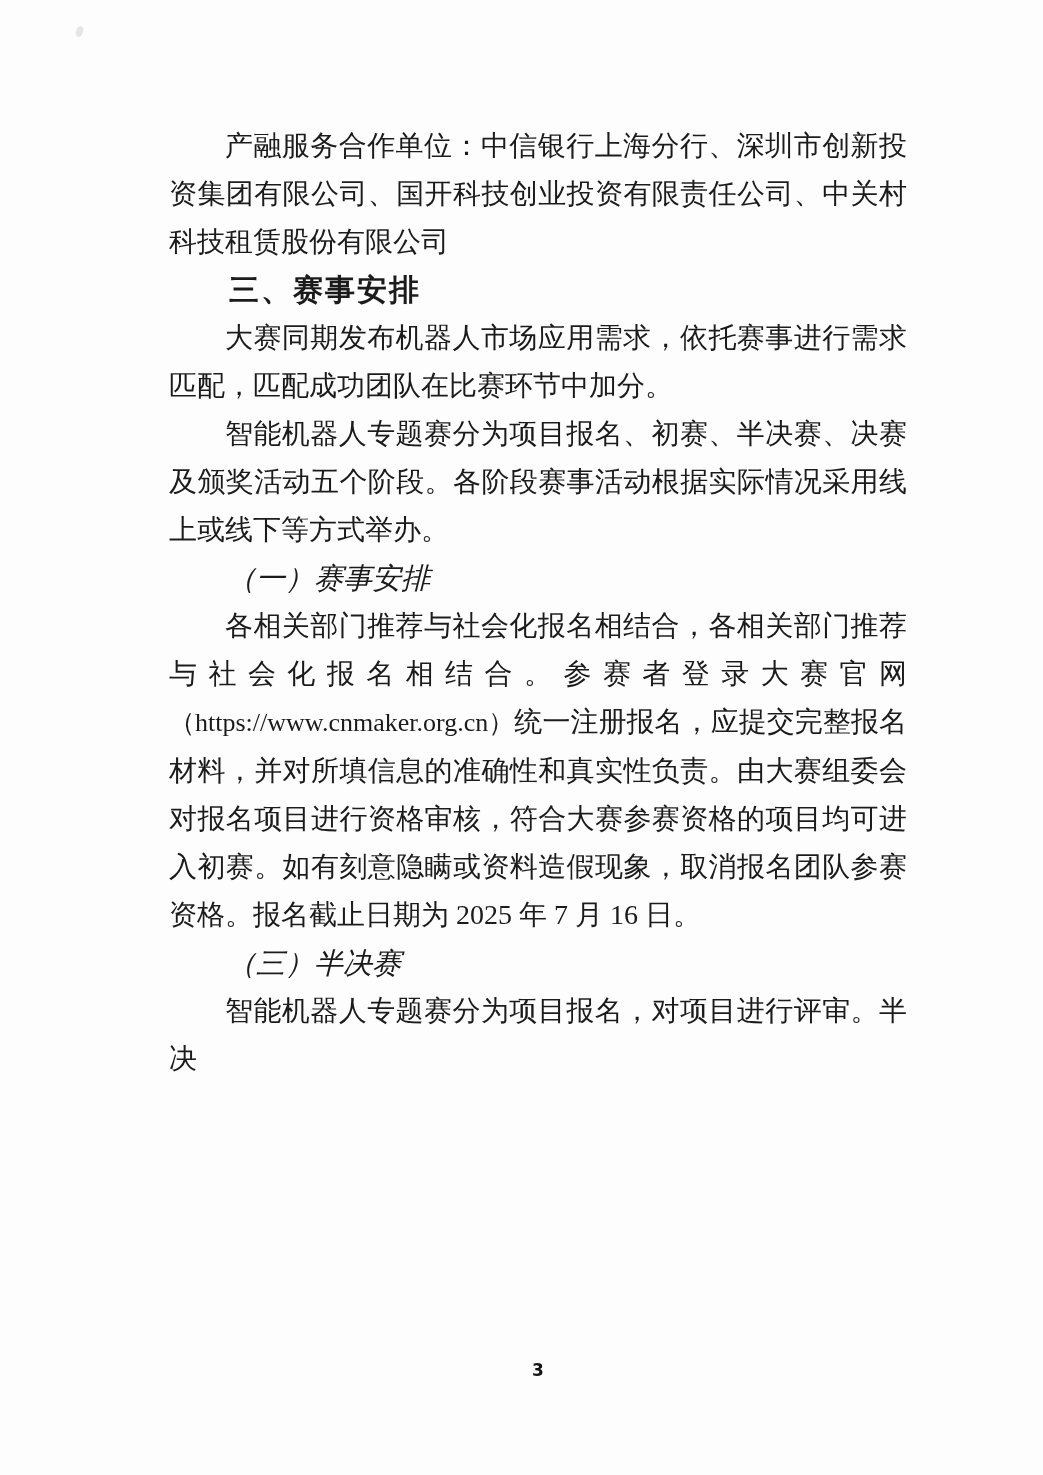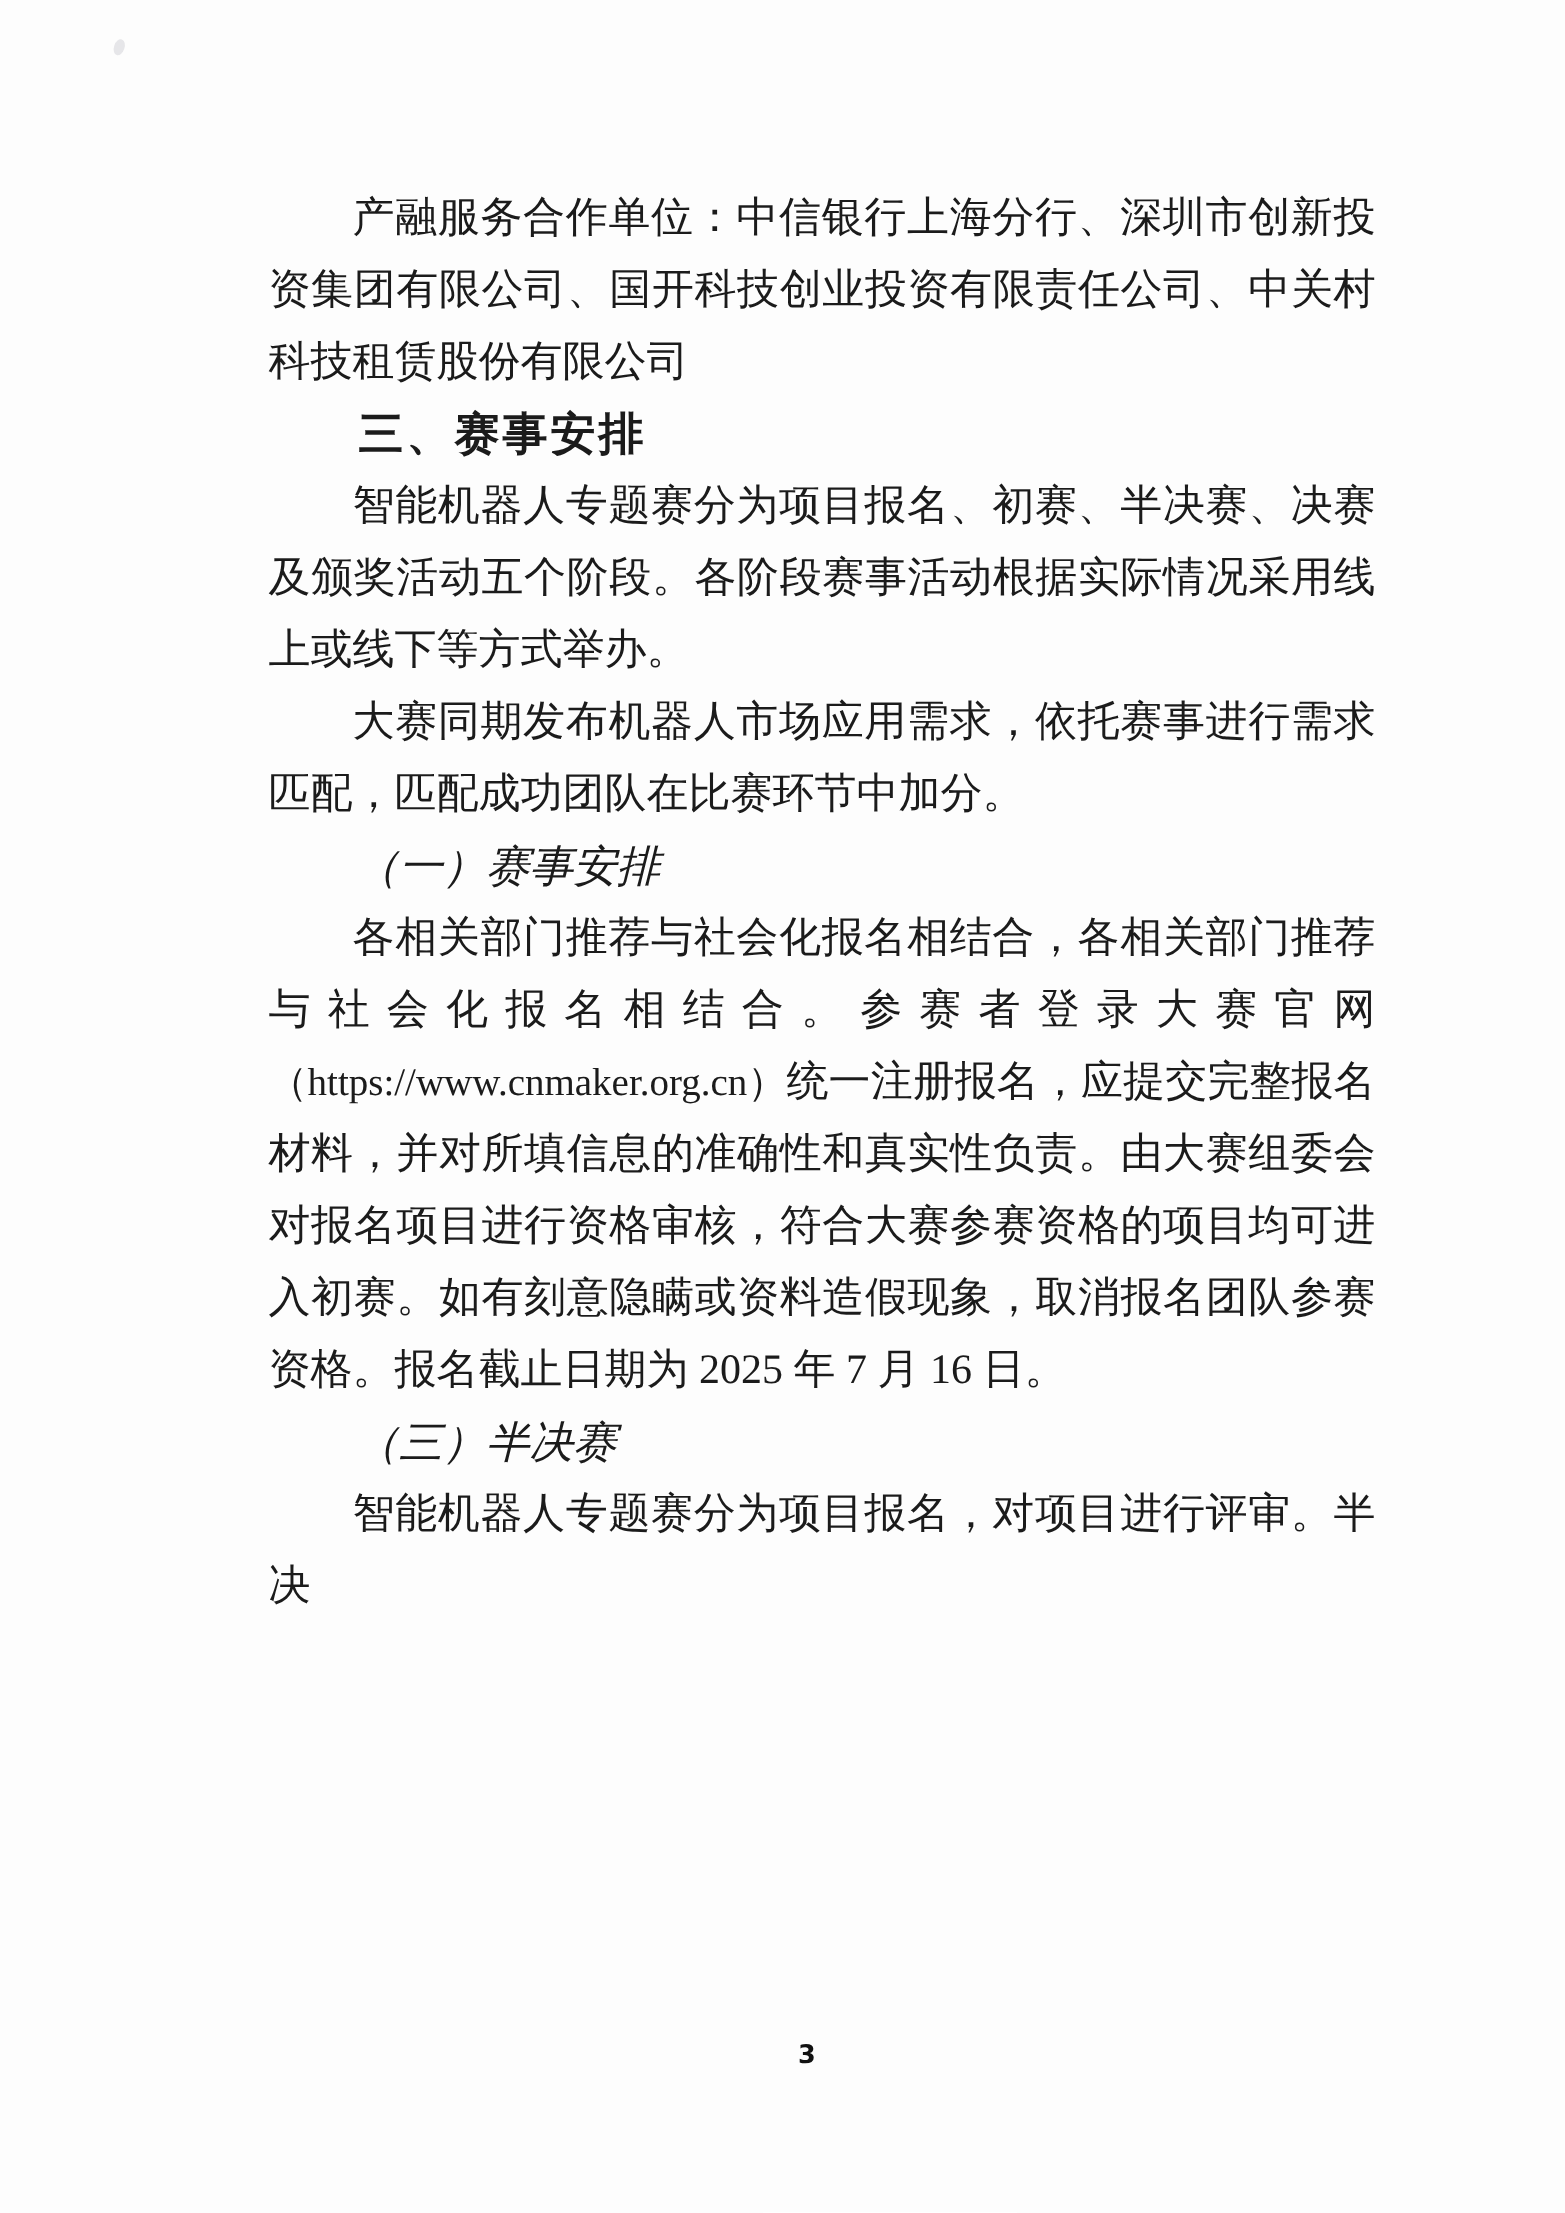--- a/index.html
+++ b/index.html
@@ -11,21 +11,21 @@
     position: relative;
     width: 1043px;
     height: 1475px;
     background: #fdfdfd;
     overflow: hidden;
     font-family: "Liberation Serif", "DejaVu Serif", serif;
     color: #1b1b1b;
   }
   .content {
     position: absolute;
-    left: 179px;
+    left: 169px;
     top: 122px;
     width: 738px;
     font-size: 28px;
     line-height: 48px;
     text-align: justify;
     text-justify: inter-character;
   }
   .para {
     margin: 0;
     text-indent: 2em;
@@ -80,23 +80,23 @@
 <div class="page">
 
   <div class="scan-artifact"></div>
 
   <div class="content">
 
     <p class="para">产融服务合作单位：中信银行上海分行、深圳市创新投资集团有限公司、国开科技创业投资有限责任公司、中关村科技租赁股份有限公司</p>
 
     <p class="heading-bold">三、赛事安排</p>
 
+    <p class="para">大赛同期发布机器人市场应用需求，依托赛事进行需求匹配，匹配成功团队在比赛环节中加分。</p>
+
     <p class="para">智能机器人专题赛分为项目报名、初赛、半决赛、决赛及颁奖活动五个阶段。各阶段赛事活动根据实际情况采用线上或线下等方式举办。</p>
-
-    <p class="para">大赛同期发布机器人市场应用需求，依托赛事进行需求匹配，匹配成功团队在比赛环节中加分。</p>
 
     <p class="heading-kai">（一）赛事安排</p>
 
     <p class="para"><span>各相关部门推荐与社会化报名相结合，各相关部门推荐与社会化报名相结合。参赛者登录大赛官网</span><span class="url-inline">（https://www.cnmaker.org.cn）</span><span>统一注册报名，应提交完整报名材料，并对所填信息的准确性和真实性负责。由大赛组委会对报名项目进行资格审核，符合大赛参赛资格的项目均可进入初赛。如有刻意隐瞒或资料造假现象，取消报名团队参赛资格。报名截止日期为 2025 年 7 月 16 日。</span></p>
 
 
 
     <p class="heading-kai">（三）半决赛</p>
 
     <p class="para">智能机器人专题赛分为项目报名，对项目进行评审。半决</p>

